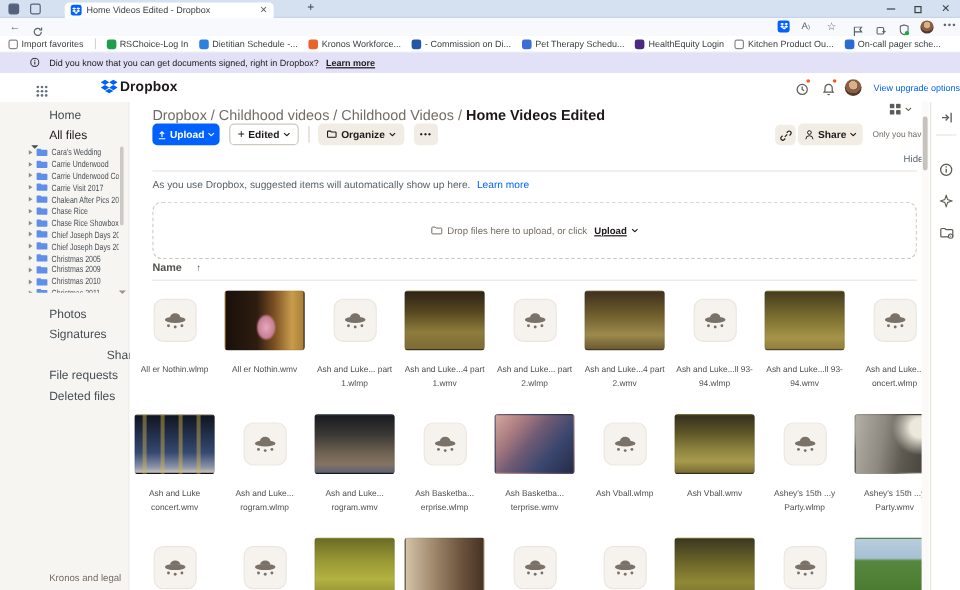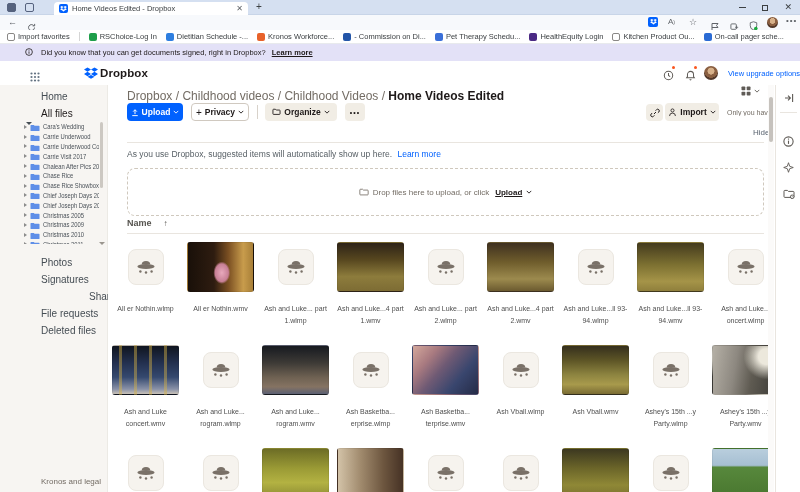--- a/index.html
+++ b/index.html
@@ -8,21 +8,21 @@
   #screen{position:relative;width:800px;height:492px;overflow:hidden;background:#fff}
   .ab{position:absolute}
   .row{display:flex;align-items:center}
   .nw{white-space:nowrap}
   .clip{overflow:hidden}
 
   
   #tabstrip{left:0;top:0;width:800px;height:15px;background:#d5e0f1;border-bottom:1px solid #c8d5e8}
   .ts-ico{width:9px;height:9px;border-radius:2px;border:1px solid #55627e;position:relative}
   .ts-ico.fill{background:#55627e}
-  #tab{left:54px;top:2px;width:194px;height:13px;background:#fff;border-radius:4px 4px 0 0;display:flex;align-items:center;gap:4px;padding:0 5px}
+  #tab{left:54px;top:2px;width:174px;height:13px;background:#fff;border-radius:4px 4px 0 0;display:flex;align-items:center;gap:4px;padding:0 5px}
   .favicon{width:9px;height:9px;border-radius:2px;background:#0061fe;display:flex;align-items:center;justify-content:center;flex:none}
   .tab-title{font-size:7.5px;color:#3c4043;flex:1;overflow:hidden;white-space:nowrap}
   .tab-close{font-size:8px;color:#5f6368;flex:none}
   #newtab{left:256px;top:1px;font-size:10px;color:#3c4043}
   #winctl{right:8px;top:0;height:15px;display:flex;align-items:center;gap:16px;color:#3c4043}
   .wc-min{width:7px;border-top:1px solid #3c4043;display:inline-block}
   .wc-max{width:6px;height:6px;border:1px solid #3c4043;display:inline-block}
   .wc-close{font-size:9px;line-height:9px}
 
   #addrrow{left:0;top:15px;width:800px;height:15px;background:#f7f9fc}
@@ -421,21 +421,21 @@
             <path d="M5 7V1.6M2.7 3.9L5 1.6l2.3 2.3" stroke="#fff" stroke-width="1.2" fill="none"></path>
             <path d="M1.6 8.9h6.8" stroke="#fff" stroke-width="1.2"></path>
           </svg>
         <span>Upload</span>
         <svg width="6" height="4" viewBox="0 0 8 5">
             <path d="M1 1l3 3 3-3" stroke="#fff" stroke-width="1.2" fill="none"></path>
           </svg>
       </span>
       <span class="btn btn-outline" style="left:83px;width:58px">
         <span style="font-size:10px;font-weight:400">+</span>
-        <span>Privacy</span>
+        <span>Edited</span>
         <svg width="6" height="4" viewBox="0 0 8 5">
             <path d="M1 1l3 3 3-3" stroke="#1e1919" stroke-width="1.2" fill="none"></path>
           </svg>
       </span>
       <span class="vdiv"></span>
       <span class="btn btn-beige" style="left:157px;width:72px">
         <svg width="9" height="8" viewBox="0 0 10 9">
             <path d="M1 2.1q0-.7.7-.7h2.1l.9.9h3.6q.7 0 .7.7v3.5q0 .7-.7.7H1.7q-.7 0-.7-.7z" fill="none" stroke="#1e1919"></path>
           </svg>
         <span>Organize</span>
@@ -448,21 +448,21 @@
         <svg width="10" height="10" viewBox="0 0 10 10">
             <path d="M4 6l2-2" stroke="#1e1919" stroke-width="1"></path>
             <path d="M5.6 2.6l.9-.9a1.6 1.6 0 0 1 2.3 2.3l-.9.9M4.4 7.4l-.9.9a1.6 1.6 0 0 1-2.3-2.3l.9-.9" stroke="#1e1919" fill="none" stroke-width="1"></path>
           </svg>
       </span>
       <span class="btn btn-beige" style="left:557px;width:54px">
         <svg width="9" height="9" viewBox="0 0 10 11">
             <circle cx="5" cy="3" r="1.9" fill="none" stroke="#1e1919"></circle>
             <path d="M1.4 9.8a3.6 3.6 0 0 1 7.2 0" fill="none" stroke="#1e1919"></path>
           </svg>
-        <span>Import</span>
+        <span>Share</span>
         <svg width="6" height="4" viewBox="0 0 8 5">
             <path d="M1 1l3 3 3-3" stroke="#1e1919" stroke-width="1.2" fill="none"></path>
           </svg>
       </span>
       <span id="accessnote">Only you have access</span>
     </div>
 
     <span id="gridtoggle">
       <svg width="10" height="10" viewBox="0 0 10 10">
           <g fill="#5f5b56">

